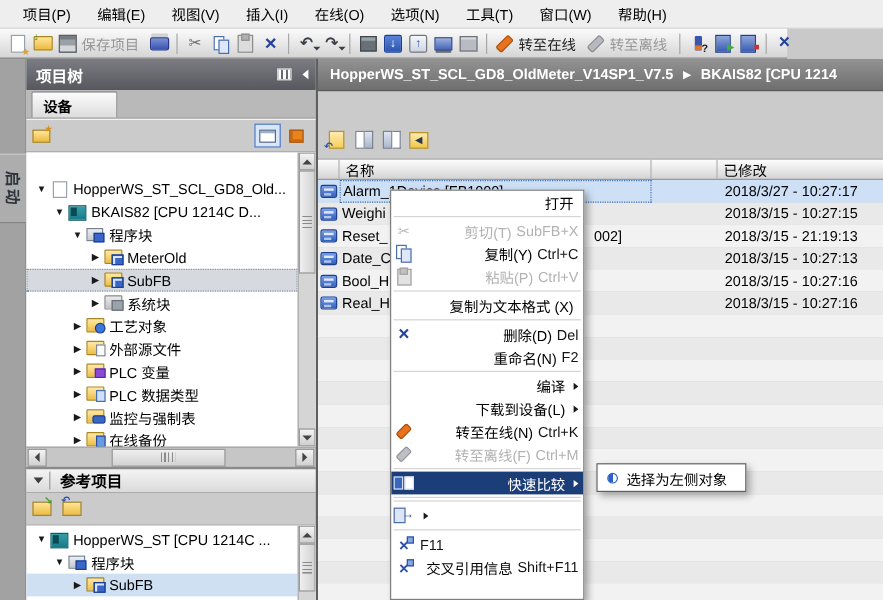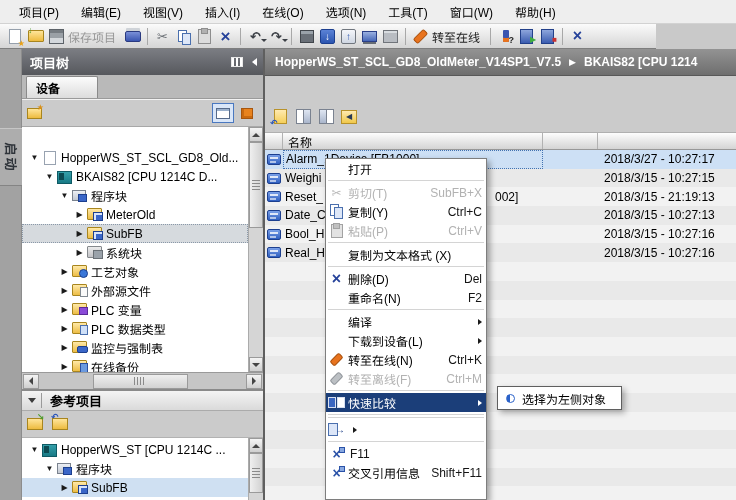--- a/index.html
+++ b/index.html
@@ -187,21 +187,21 @@
   .nm-tail { position:absolute; left:212px; }
   .fb-icon { width:14px; height:11px; background:linear-gradient(#7aa0e8,#2f5fc0); border:1px solid #1c3f8f; border-radius:2px; position:relative; flex:none; }
   .fb-icon::before { content:""; position:absolute; left:2px; top:2px; right:2px; height:2px; background:rgba(255,255,255,.8); }
   .fb-icon::after { content:""; position:absolute; left:2px; top:6px; width:6px; height:2px; background:rgba(255,255,255,.6); }
 
   
   #context-menu { position:absolute; left:325px; top:158px; width:162px; height:342px; background:#fff;
                   border:1px solid #7e7e7e; box-shadow:3px 3px 6px rgba(0,0,0,.35); z-index:50; overflow:hidden; }
   .cm-item { height:19px; display:flex; align-items:center; padding-right:4px; white-space:nowrap; }
   .cm-ic { width:19px; height:15px; flex:none; position:relative; display:flex; align-items:center; justify-content:center; margin-left:1px; }
-  .cm-label { flex:1; padding-left:2px; overflow:hidden; }
+  .cm-label { flex:1; padding-left:2px; overflow:hidden;text-align:right; }
   .cm-short { margin-left:4px; color:#141414; }
   .cm-item.dis .cm-label, .cm-item.dis .cm-short { color:#b2b2b2; }
   .cm-item.hl { background:#1b3e79; color:#fff; }
   .cm-item.hl .cm-short { color:#fff; }
   .cm-sep { border-top:1px solid #d4d4d4; margin:2px 2px; }
   .cm-arrow { width:0; height:0; border-left:4px solid #1a1a1a; border-top:3px solid transparent; border-bottom:3px solid transparent; margin-left:3px; }
   .cm-item.hl .cm-arrow { border-left-color:#fff; }
 
   .cmi-cut::before { content:"✂"; font-size:12px; color:#b8b8b8; }
   .cmi-copy::before { content:""; position:absolute; left:3px; top:0; width:7px; height:10px; background:#fff; border:1px solid #4a6fae; }
@@ -289,20 +289,24 @@
         <span class="tbi tbi-start-simulation-icon"></span>
       </div>
       <div class="tb-btn">
         <span class="tbi tbi-runtime-icon"></span>
       </div>
       <div class="tb-sep"></div>
       <div class="tb-btn">
         <span class="tbi tbi-go-online-icon plug-on"></span>
         <span class="tb-label">转至在线</span>
       </div>
+      <div class="tb-btn">
+        <span class="tbi tbi-go-offline-icon plug-off"></span>
+        <span class="tb-label dis">转至离线</span>
+      </div>
       <div class="tb-sep"></div>
       <div class="tb-btn">
         <span class="tbi tbi-diagnostics-icon"></span>
       </div>
       <div class="tb-btn">
         <span class="tbi tbi-start-cpu-icon"></span>
       </div>
       <div class="tb-btn">
         <span class="tbi tbi-stop-cpu-icon"></span>
       </div>
@@ -478,20 +482,21 @@
     <div class="main-toolbar">
       <span class="mti mti-insert"></span>
       <span class="mti mti-split1"></span>
       <span class="mti mti-split2"></span>
       <span class="mti mti-selectleft"></span>
     </div>
     <div class="grid-header">
       <div class="gh-cell gh-gutter"></div>
       <div class="gh-cell gh-name">名称</div>
       <div class="gh-cell gh-mid"></div>
+      <div class="gh-cell gh-mod">已修改</div>
     </div>
     <div id="grid-rows">
         <div class="grid-row even selrow">
           <div class="g-cell g-gutter">
             <span class="fb-icon"></span>
           </div>
           <div class="g-cell g-name">
             <span class="nm">Alarm_1Device [FB1000]</span>
           </div>
           <div class="g-cell g-mid"></div>

